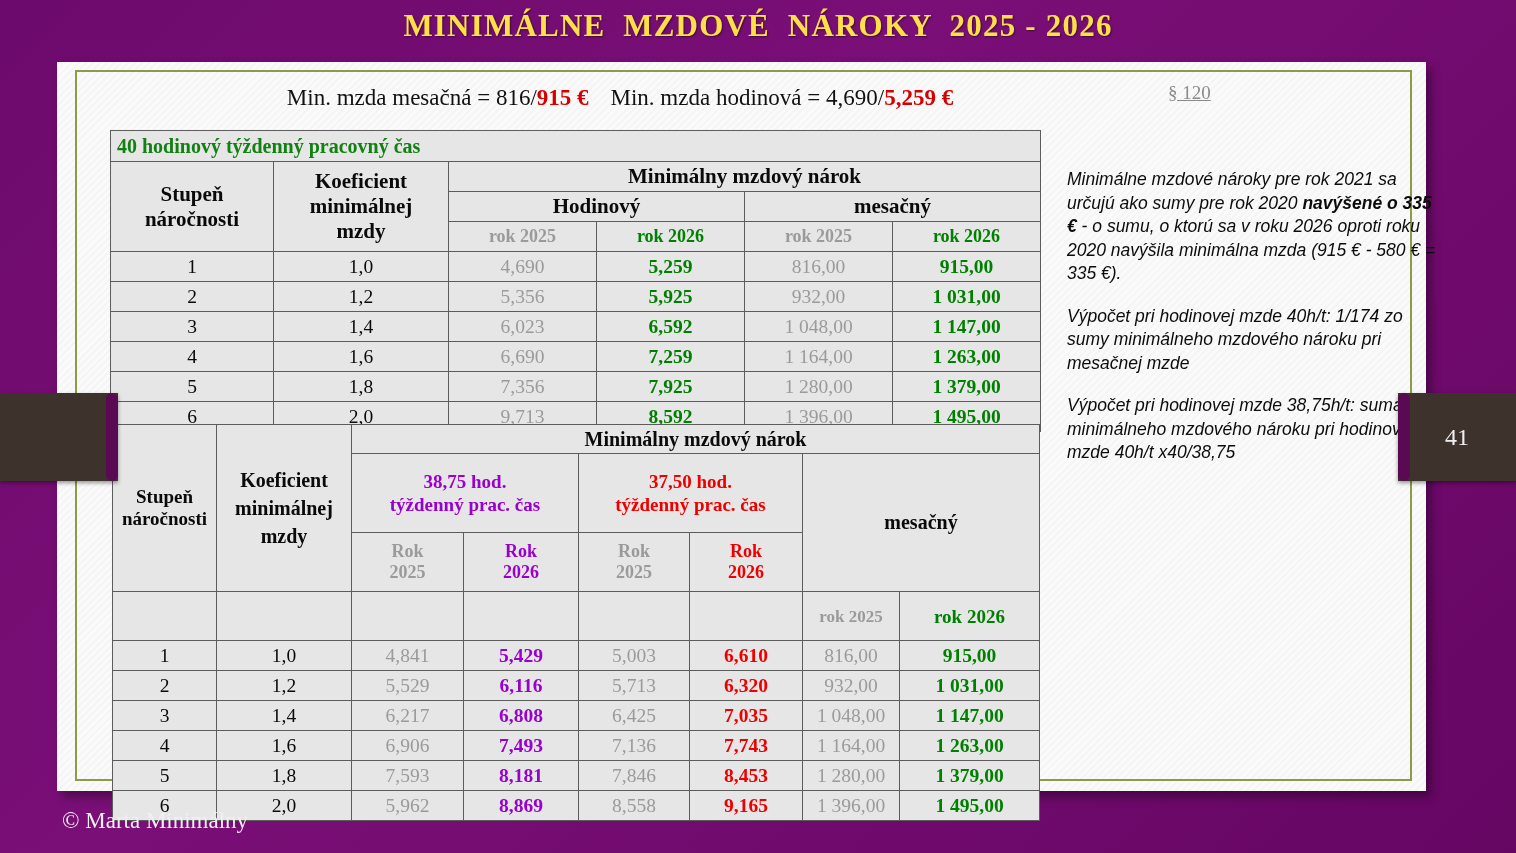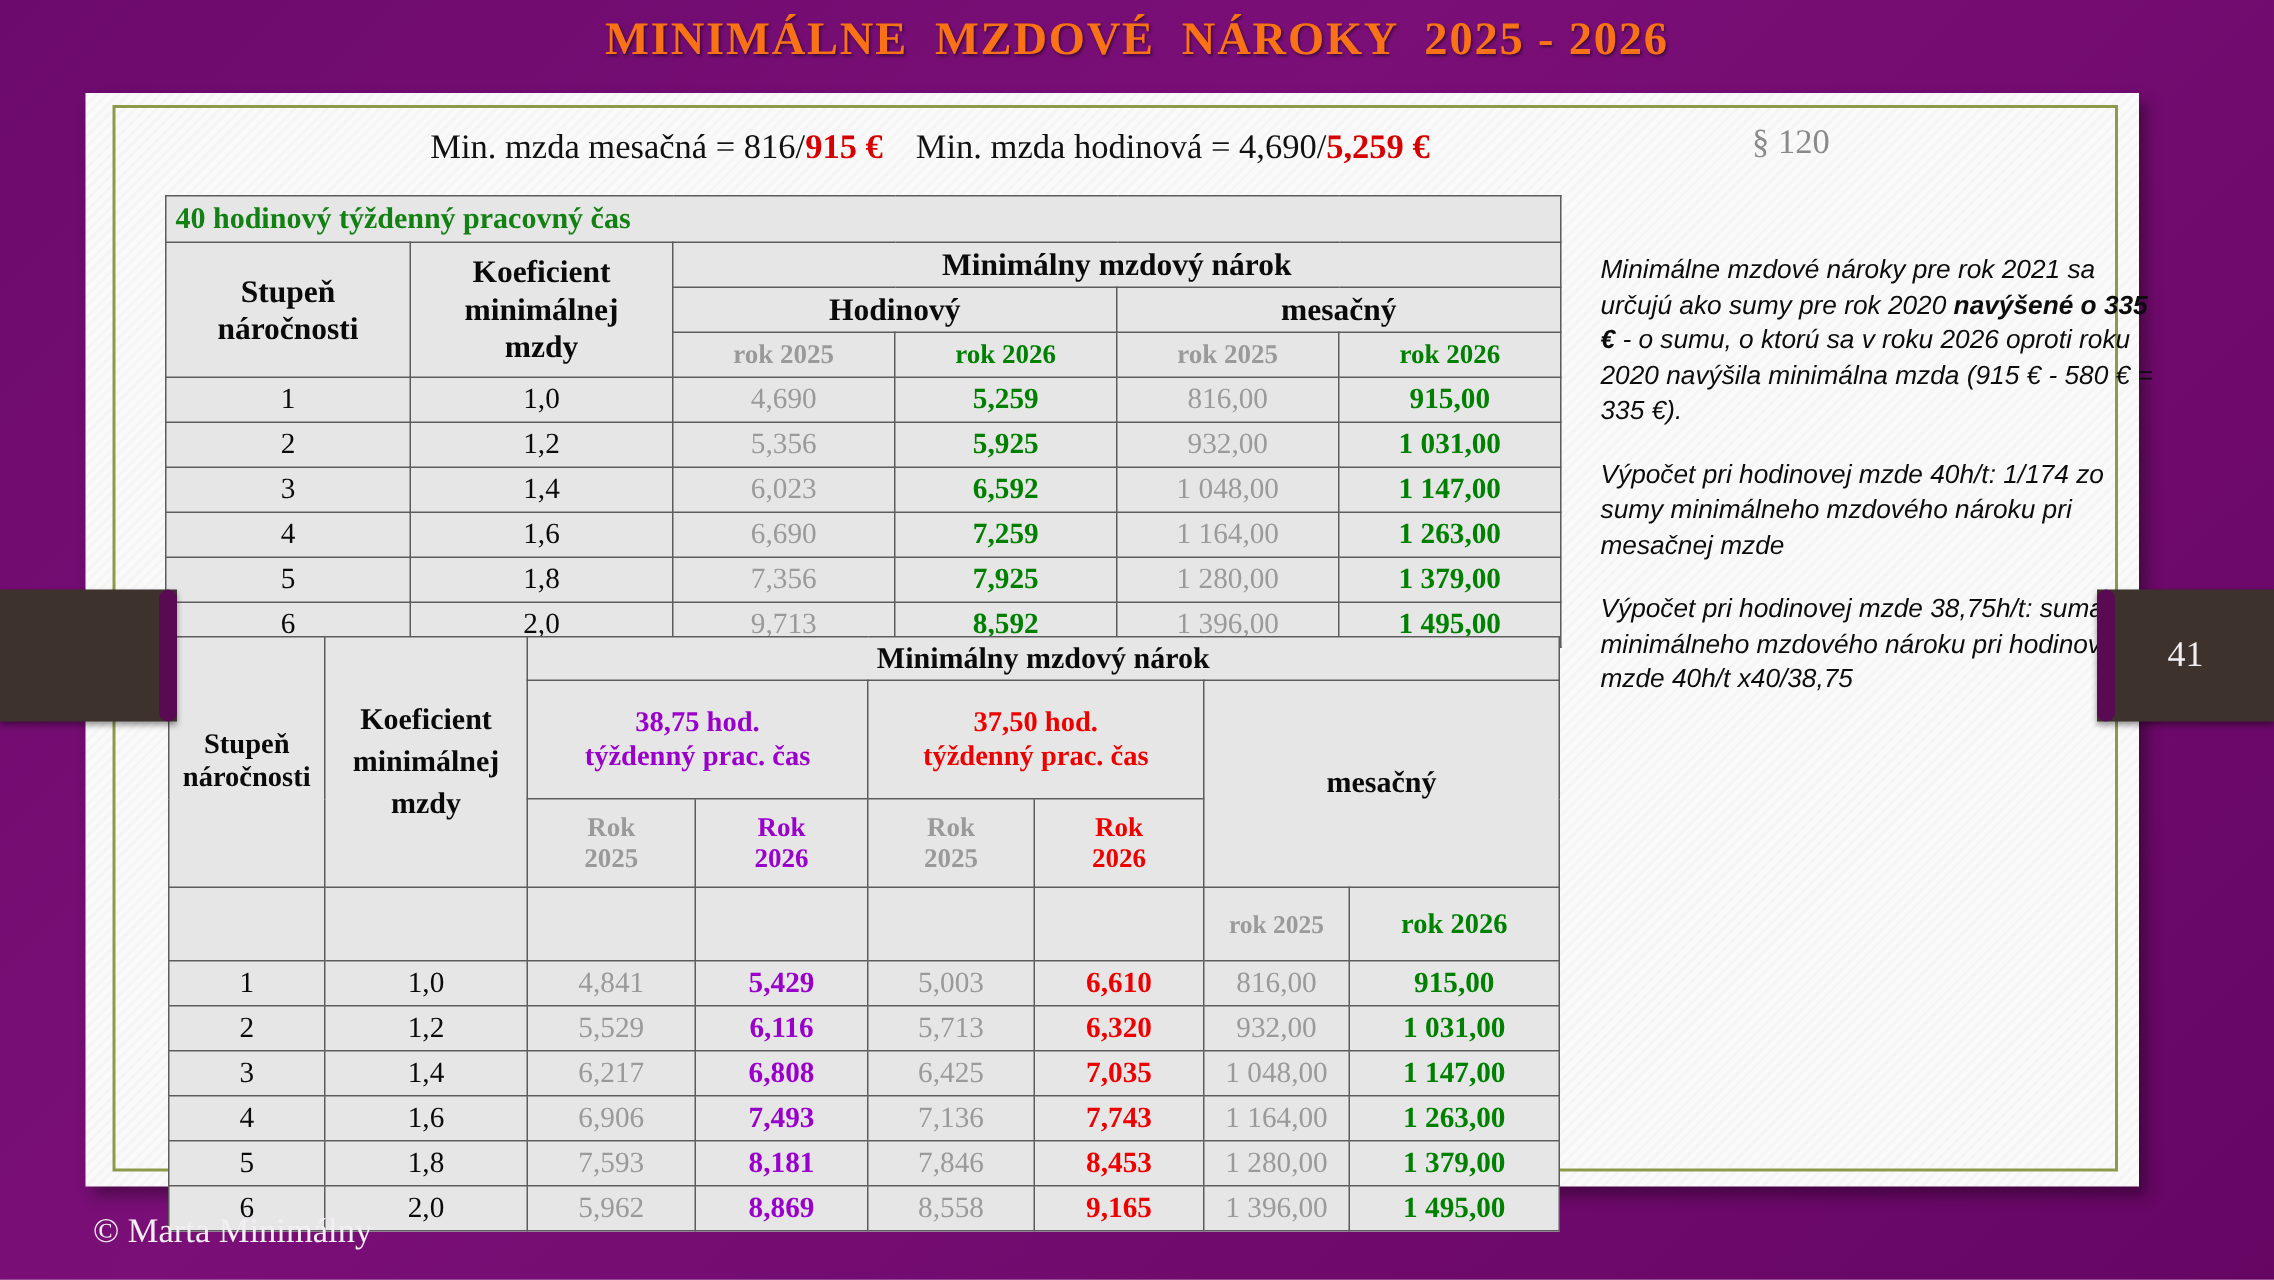--- a/index.html
+++ b/index.html
@@ -12,21 +12,21 @@
   
   #slide{position:absolute;inset:0;background:#6B0A6B;}
   #slide::before{
     content:"";position:absolute;inset:0;
     background:linear-gradient(135deg,#6d0a6d 0%,#7a0f77 40%,#660663 100%);
   }
 
   
   #title{
     position:absolute;left:0;top:8px;width:1516px;height:48px;
-    text-align:center;color:#f97316;
+    text-align:center;color:#fde047;
     font-family:"Liberation Serif", serif;
     font-weight:bold;font-size:31px;letter-spacing:1.2px;
     text-shadow:1px 1px 2px rgba(0,0,0,.45);
     white-space:pre;
   }
 
   
   #panel{
     position:absolute;left:57px;top:62px;width:1369px;height:729px;
     background:#fbfafa;
@@ -48,21 +48,21 @@
     position:absolute;left:180px;top:85px;width:880px;
     text-align:center;font-size:23px;color:#111;
     font-family:"Liberation Serif", serif;white-space:nowrap;
   }
   #subtitle .red{color:#d70000;font-weight:bold;}
   #subtitle .gap{display:inline-block;width:22px;}
 
   
   #para120{
     position:absolute;left:1168px;top:82px;
-    font-family:"Liberation Serif", serif;font-size:23px;color:#8a8a8a;
+    font-family:"Liberation Serif", serif;font-size:19px;color:#8a8a8a;text-decoration:underline;
   }
 
   
   #notes{
     position:absolute;left:1067px;top:168px;width:375px;
     font-family:"Liberation Sans", sans-serif;
     font-style:italic;font-size:17.5px;line-height:23.5px;color:#0c0c0c;
   }
   #notes p{margin:0 0 19px 0;}
   #notes b{font-weight:bold;}

